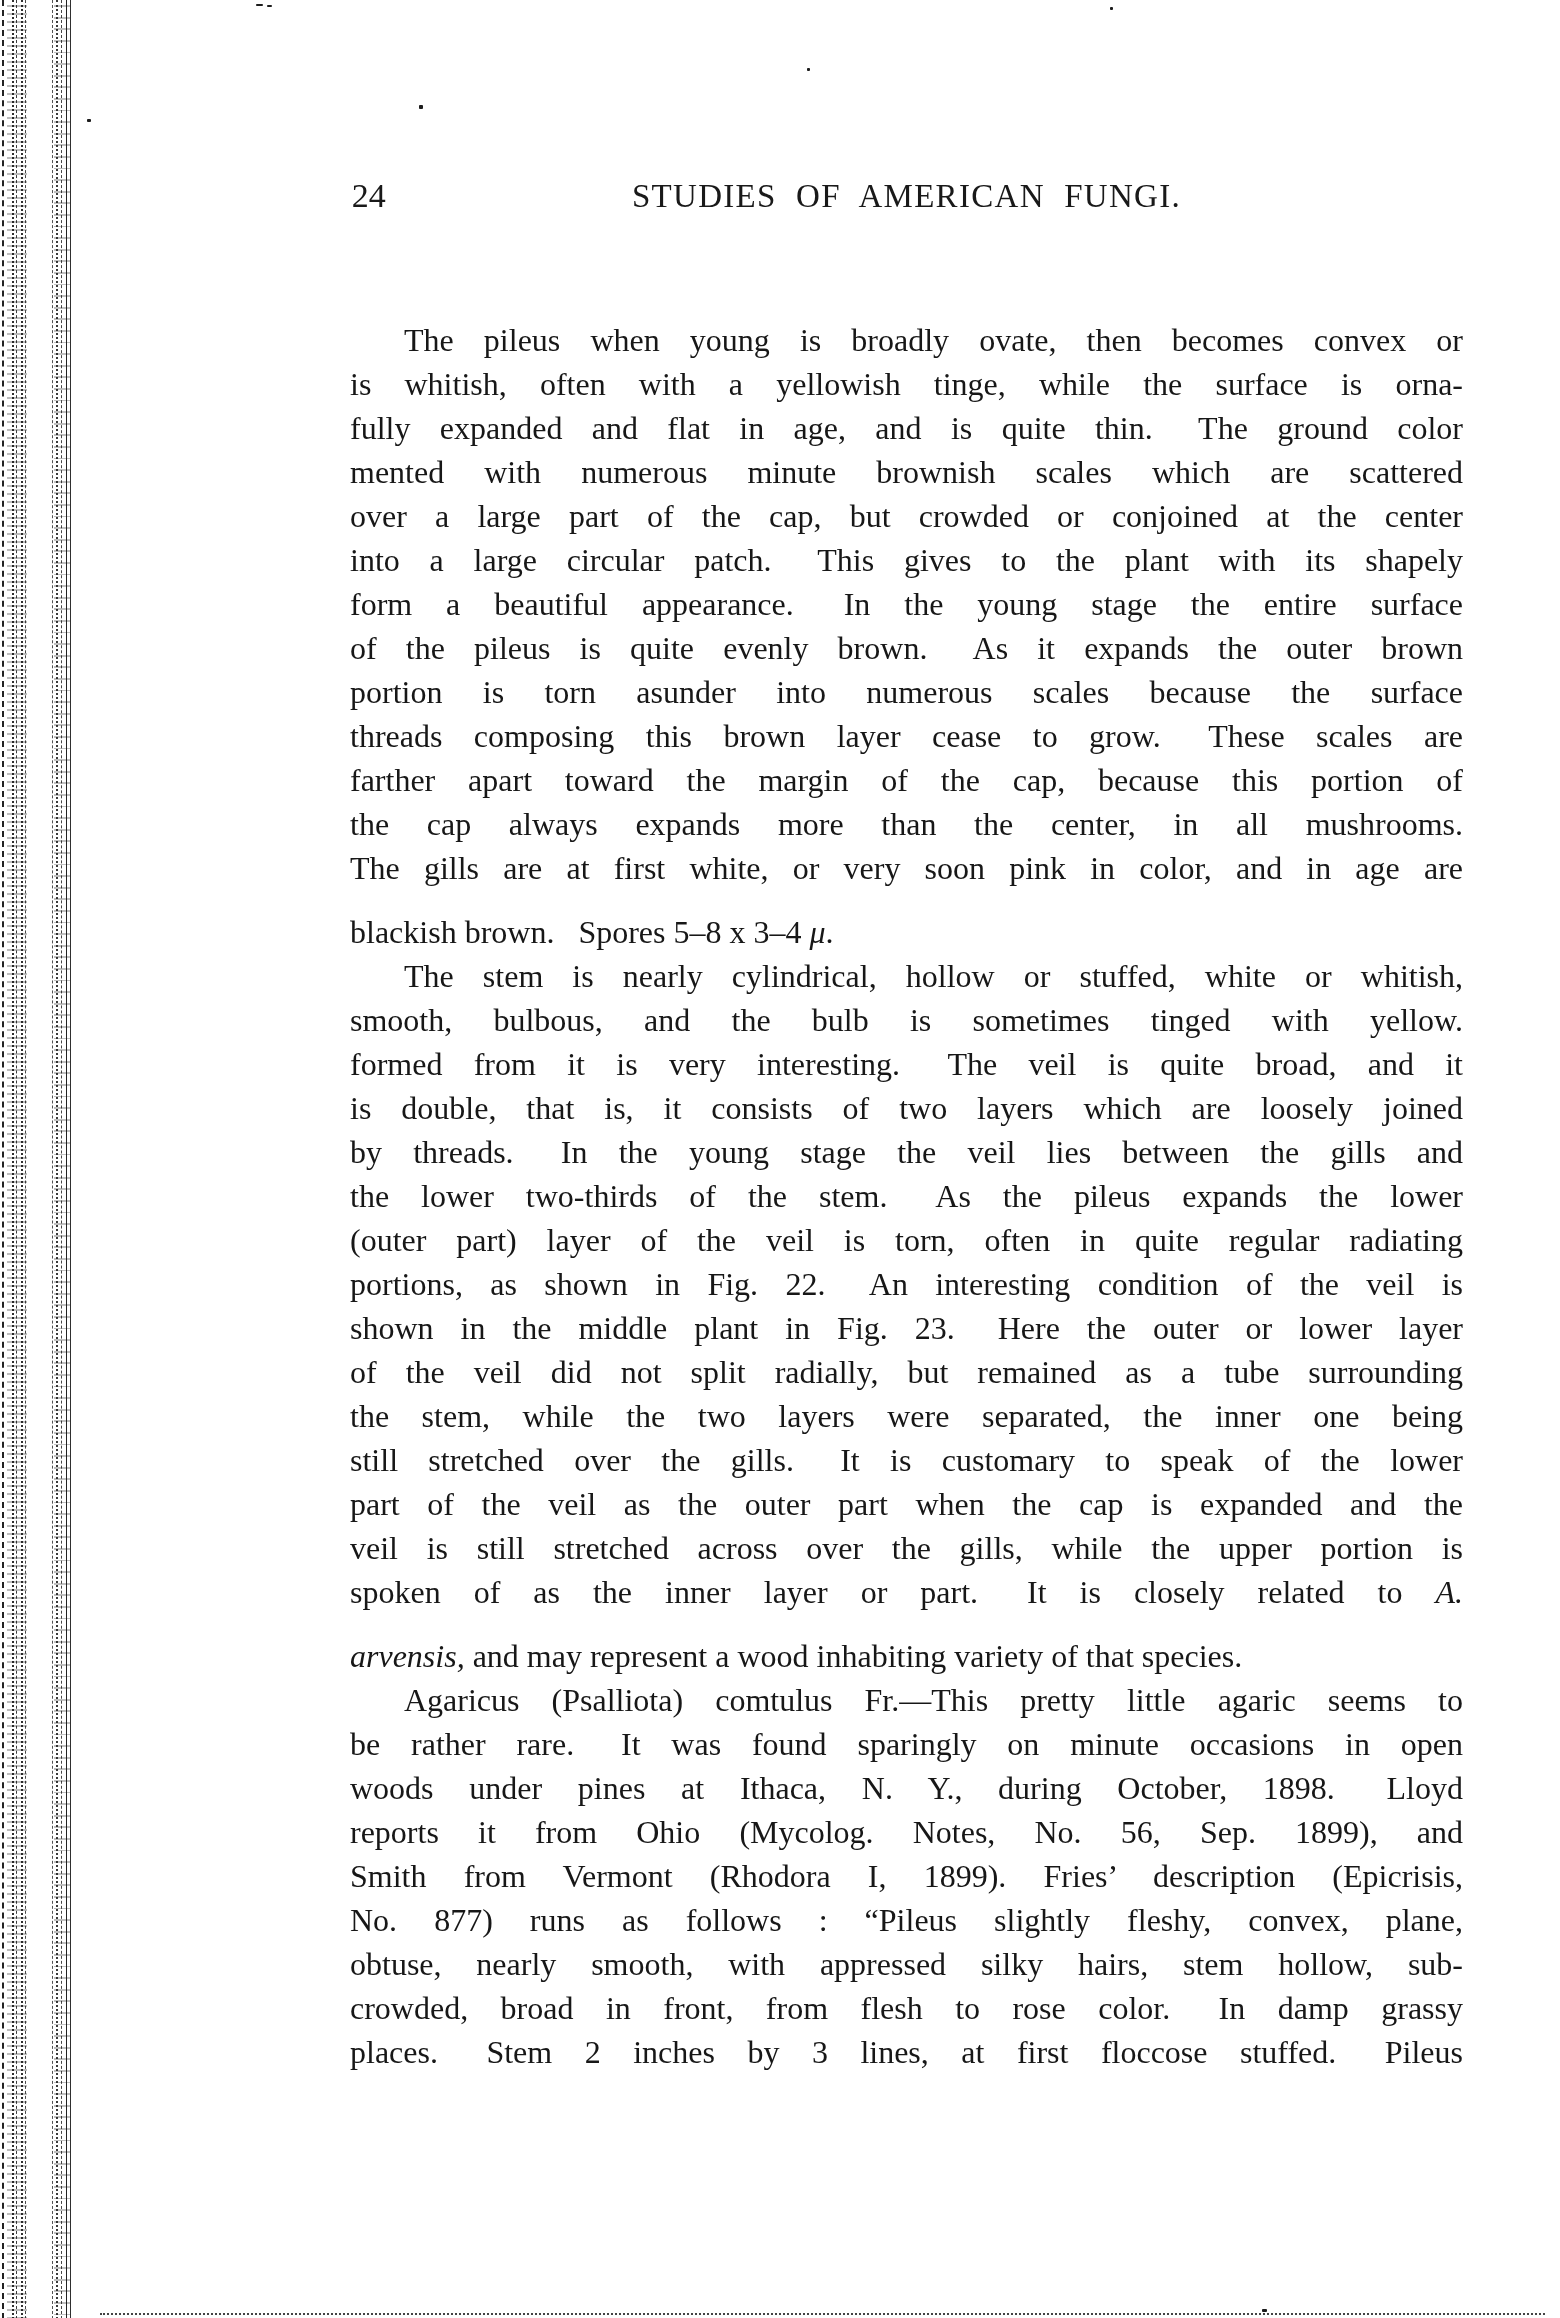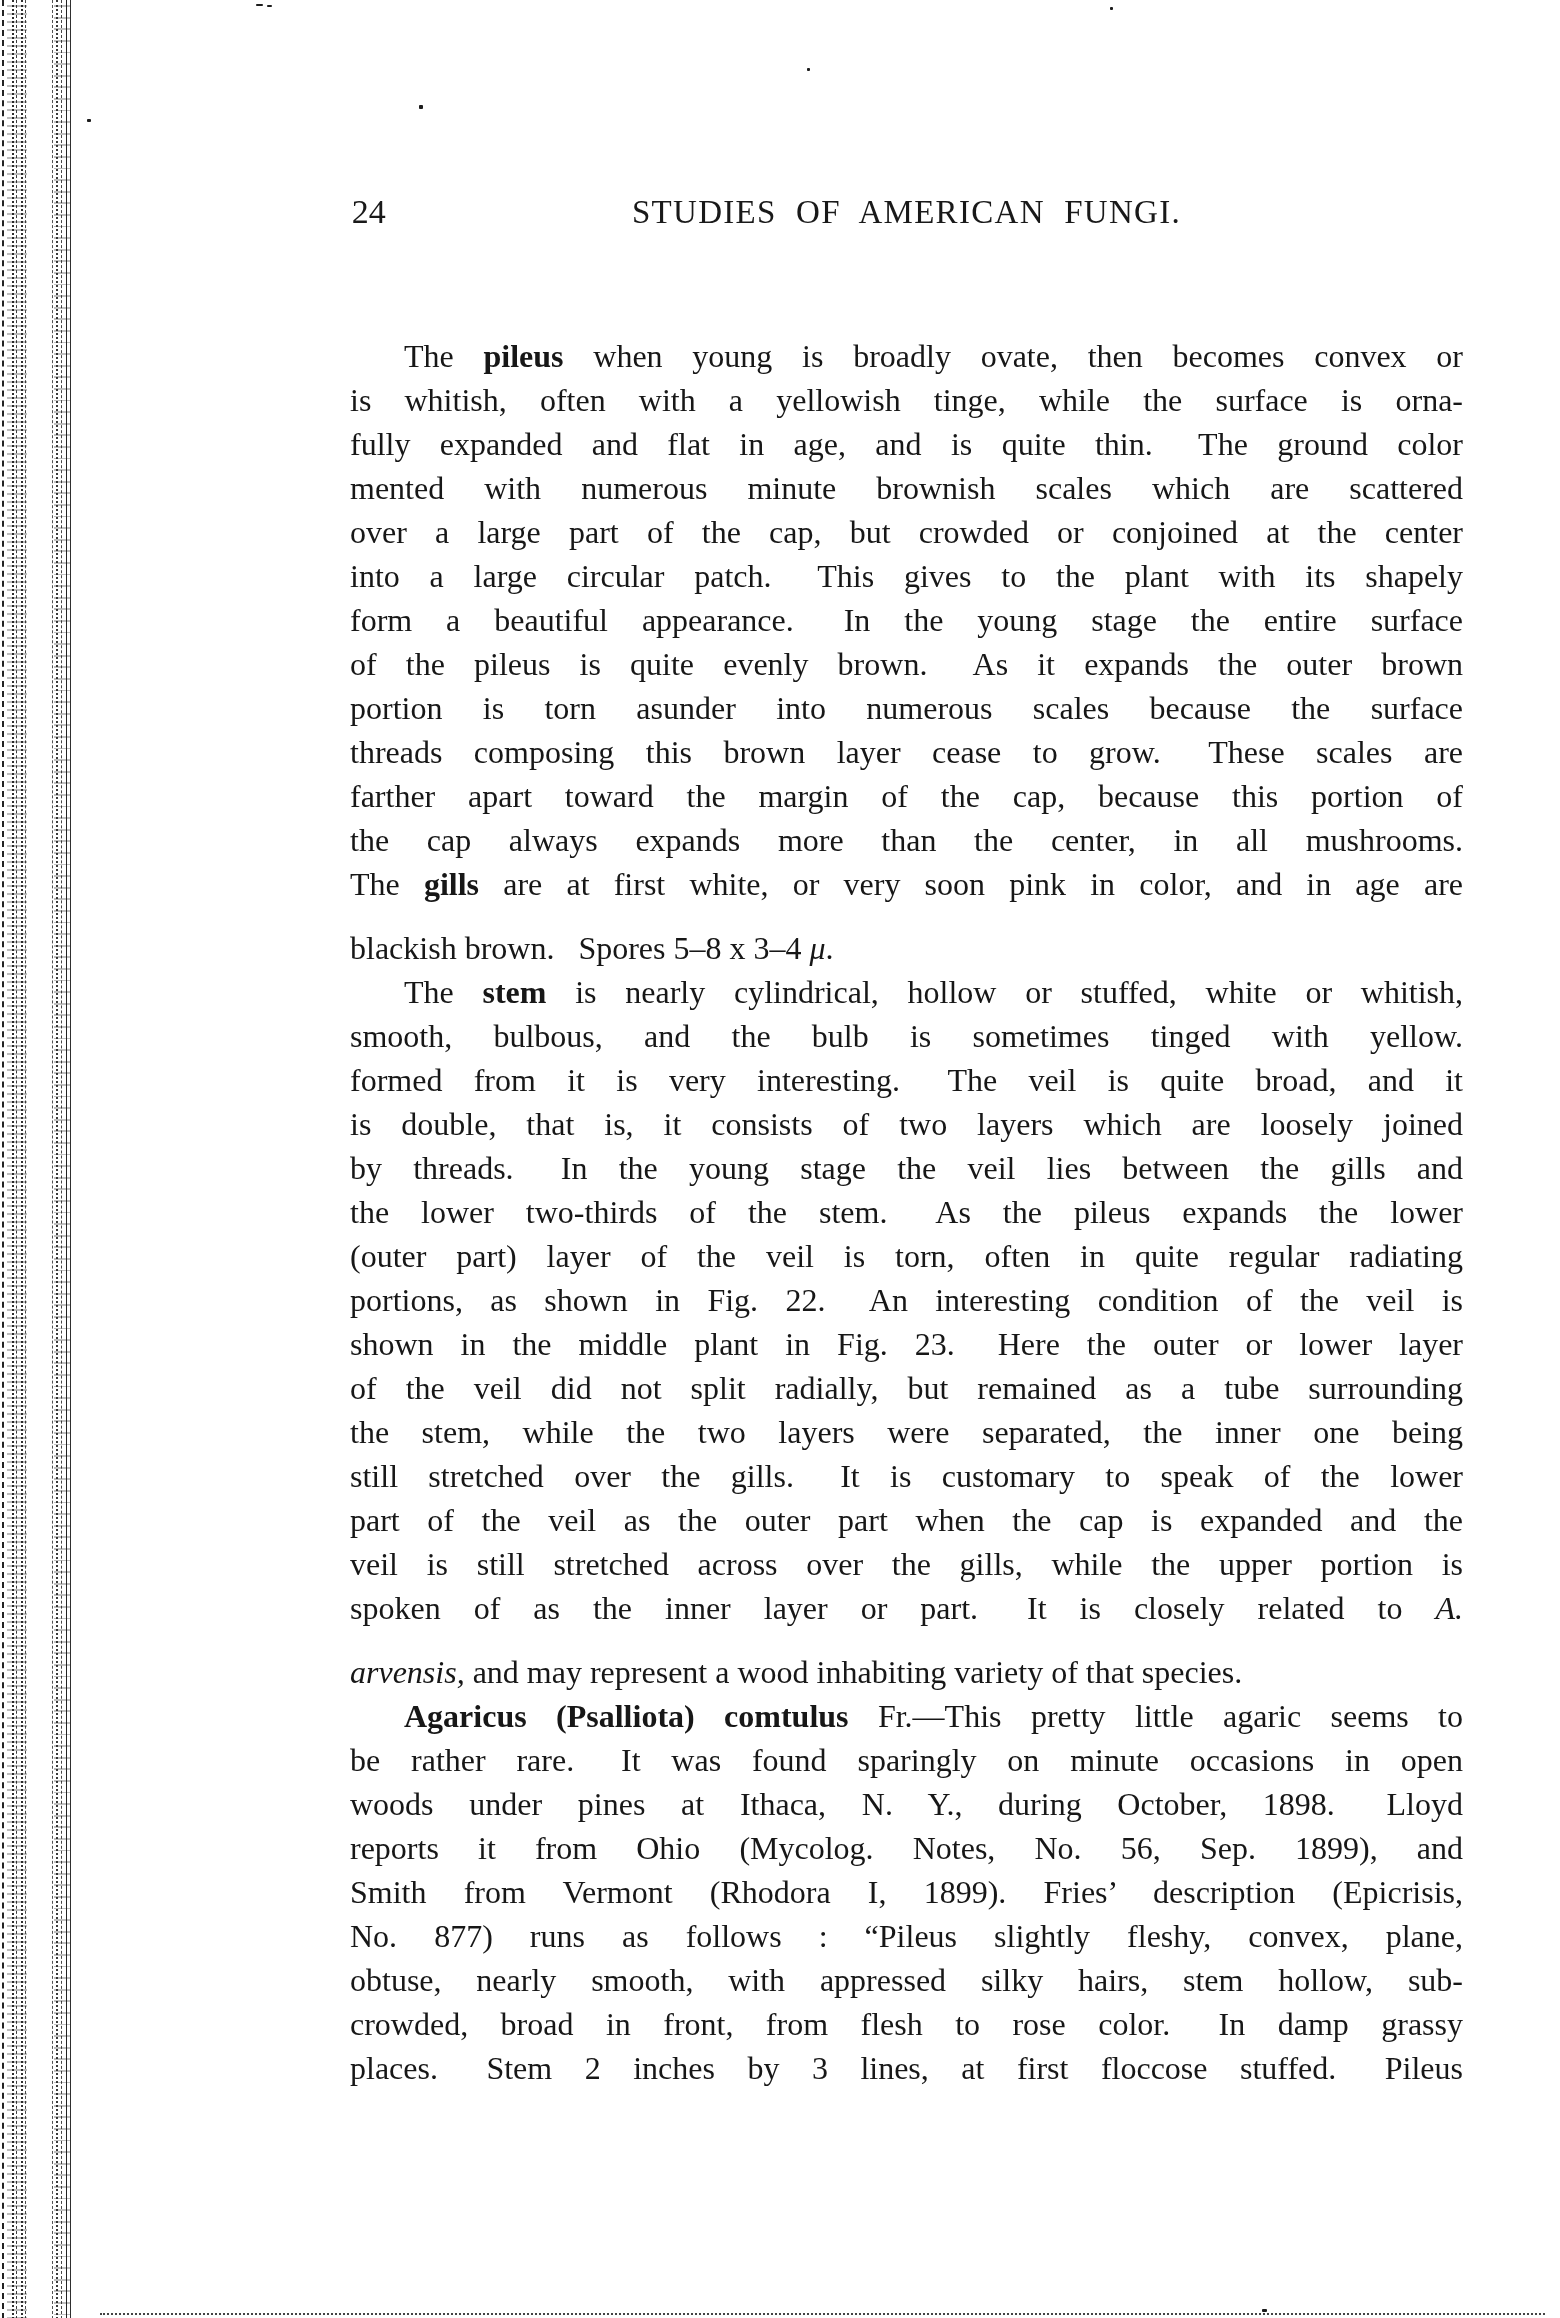--- a/index.html
+++ b/index.html
@@ -33,31 +33,31 @@
   .speck{position:absolute;background:#1c1c1c;border-radius:0.9px;}
   .sp1{left:256px;top:3.6px;width:7.1px;height:2.7px;}
   .sp2{left:267px;top:4.5px;width:5.4px;height:2.7px;}
   .sp3{left:419px;top:105px;width:3.6px;height:3.6px;}
   .sp4{left:87px;top:119px;width:3.6px;height:2.7px;}
   .sp5{left:1110px;top:7.1px;width:2.7px;height:2.7px;}
   .sp6{left:1262px;top:2309px;width:4.5px;height:2.7px;}
   .sp7{left:807px;top:68px;width:2.7px;height:2.7px;}
 
   
-  .column{position:absolute;left:350px;top:16px;width:1113px;height:1805px;}
+  .column{position:absolute;left:350px;top:0;width:1113px;height:1805px;}
   .header{position:absolute;left:0;top:173px;width:100%;text-align:center;
     font-size:33px;letter-spacing:1.3px;word-spacing:9.8px;line-height:46px;color:#191919;}
   .pagenum{position:absolute;left:1.8px;top:0;letter-spacing:0;word-spacing:0;font-size:34px;}
   .body-text{position:absolute;left:0;top:318px;width:1113px;}
   .paragraph{margin:0;}
   .line{height:44px;line-height:44px;font-size:32px;
     text-align:justify;text-align-last:justify;color:#171717;}
   .line.last{text-align-last:left;margin-top:20px;}
   .line.indent{text-indent:54px;}
-  .b{font-weight:bold;}
+  .b{font-weight:normal;}
   .i{font-style:italic;}
 </style>
 </head>
 <body>
 
 <div class="scan">
 
   <div>
     <div class="speckA"></div>
     <div class="speckB"></div>

